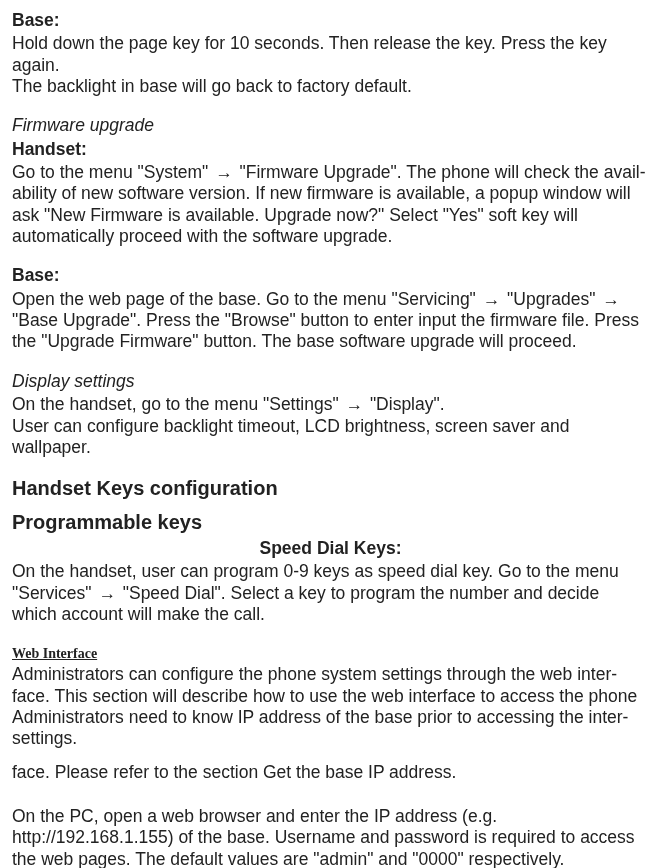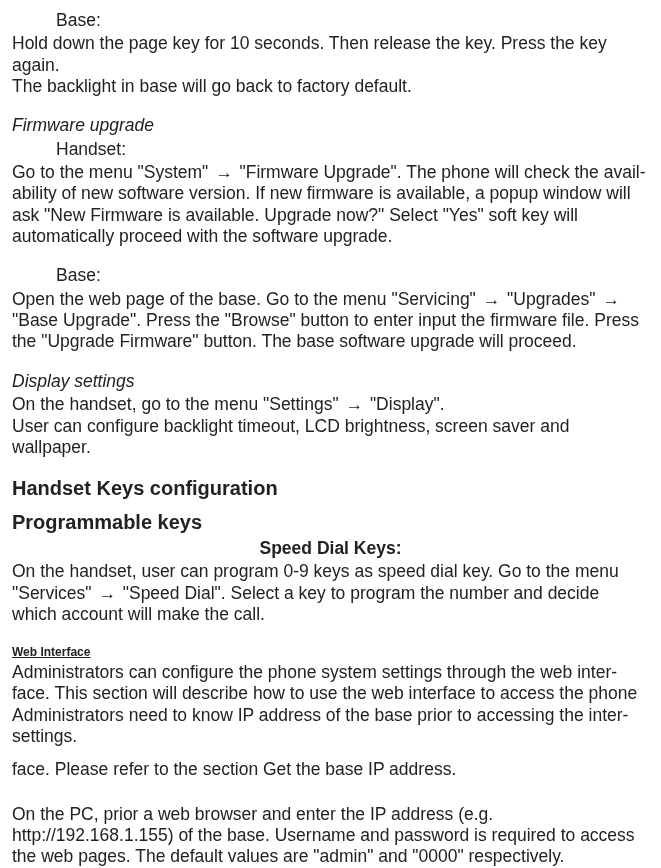--- a/index.html
+++ b/index.html
@@ -8,27 +8,27 @@
     width: 661px;
     background: #ffffff;
     font-family: Arial, Helvetica, sans-serif;
     color: #222;
   }
   .page {
     padding: 10px 12px 20px 12px;
     font-size: 17.5px;
     line-height: 1.22;
   }
-  .bold { font-weight: normal; margin-left: 44px; }
+  .bold { font-weight: bold; }
   .italic { font-style: italic; }
   .para { margin-bottom: 18px; }
   .tight { margin-bottom: 2px; }
   .section-head1 { font-size: 20px; font-weight: bold; margin-top: 16px; }
   .section-head2 { font-size: 20px; font-weight: bold; margin-top: 9px; }
-  .underline-head { font-size: 12px; font-weight: bold; text-decoration: underline; margin-top: 20px; }
+  .underline-head { font-size: 14px; font-weight: bold; text-decoration: underline; margin-top: 20px; font-family: Liberation Serif, serif; }
   .sub-bold { font-weight: bold; }
   .arrow { margin: 0 2px; }
 </style>
 </head>
 <body>
 
 <div class="page">
 
   <div class="para">
     <div class="bold tight">Base:</div>
@@ -77,18 +77,18 @@
 
   <div>
     <div class="underline-head tight">Web Interface</div>
     <div>Administrators can configure the phone system settings through the web inter-</div>
     <div>face. This section will describe how to use the web interface to access the phone</div>
     <div>Administrators need to know IP address of the base prior to accessing the inter-</div>
 
     <div style="margin-bottom:12px;">settings.</div>
     <div style="margin-bottom:23px;">face. Please refer to the section Get the base IP address.</div>
 
-    <div>On the PC, prior a web browser and enter the IP address (e.g.</div>
+    <div>On the PC, open a web browser and enter the IP address (e.g.</div>
     <div>http://192.168.1.155) of the base. Username and password is required to access</div>
     <div>the web pages. The default values are "admin" and "0000" respectively.</div>
   </div>
 
 </div>
 
 </body></html>

